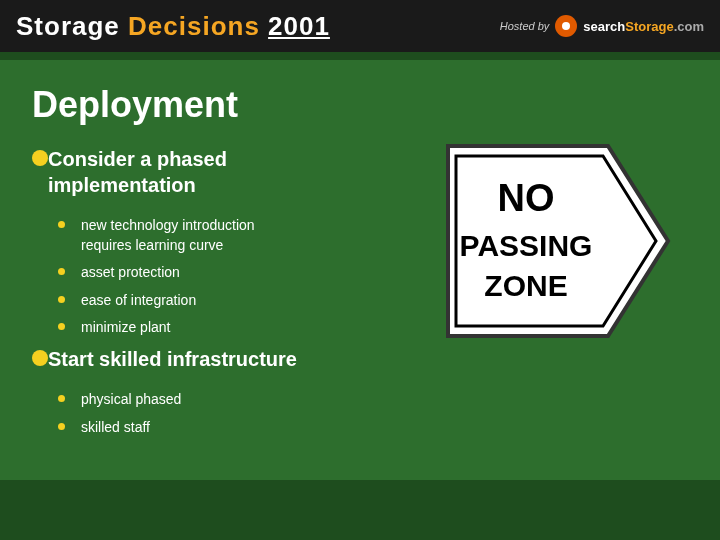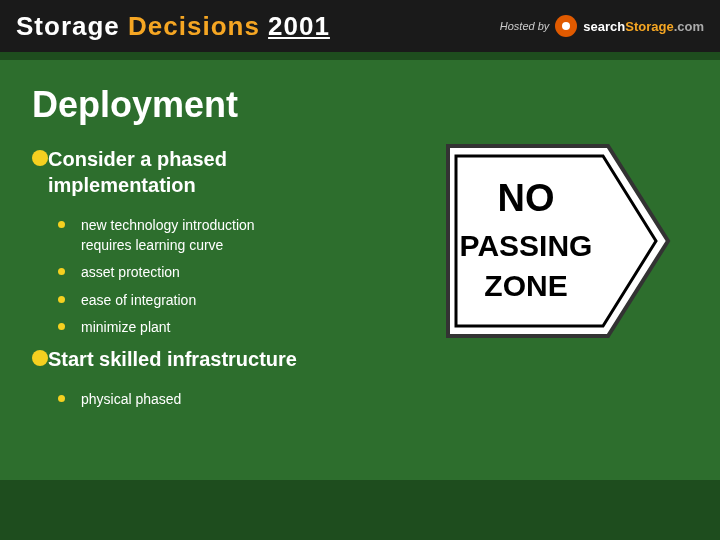--- a/index.html
+++ b/index.html
@@ -267,20 +267,24 @@
         <div class="main-bullet-text">Start skilled infrastructure</div>
       </div>
 
       <div class="sub-bullets">
 
         <div class="sub-bullet">
           <div class="sub-bullet-dot"></div>
           <span class="sub-bullet-text">physical phased</span>
         </div>
 
+        <div class="sub-bullet">
+          <div class="sub-bullet-dot"></div>
+          <span class="sub-bullet-text">skilled staff</span>
+        </div>
       </div>
 
     </div>
 
     <div class="sign-container">
       <div class="no-passing-sign">
         
         <svg viewBox="0 0 240 210" xmlns="http://www.w3.org/2000/svg">
 
           <polygon points="10,10 170,10 230,105 170,200 10,200" fill="white" stroke="#333" stroke-width="4"></polygon>

